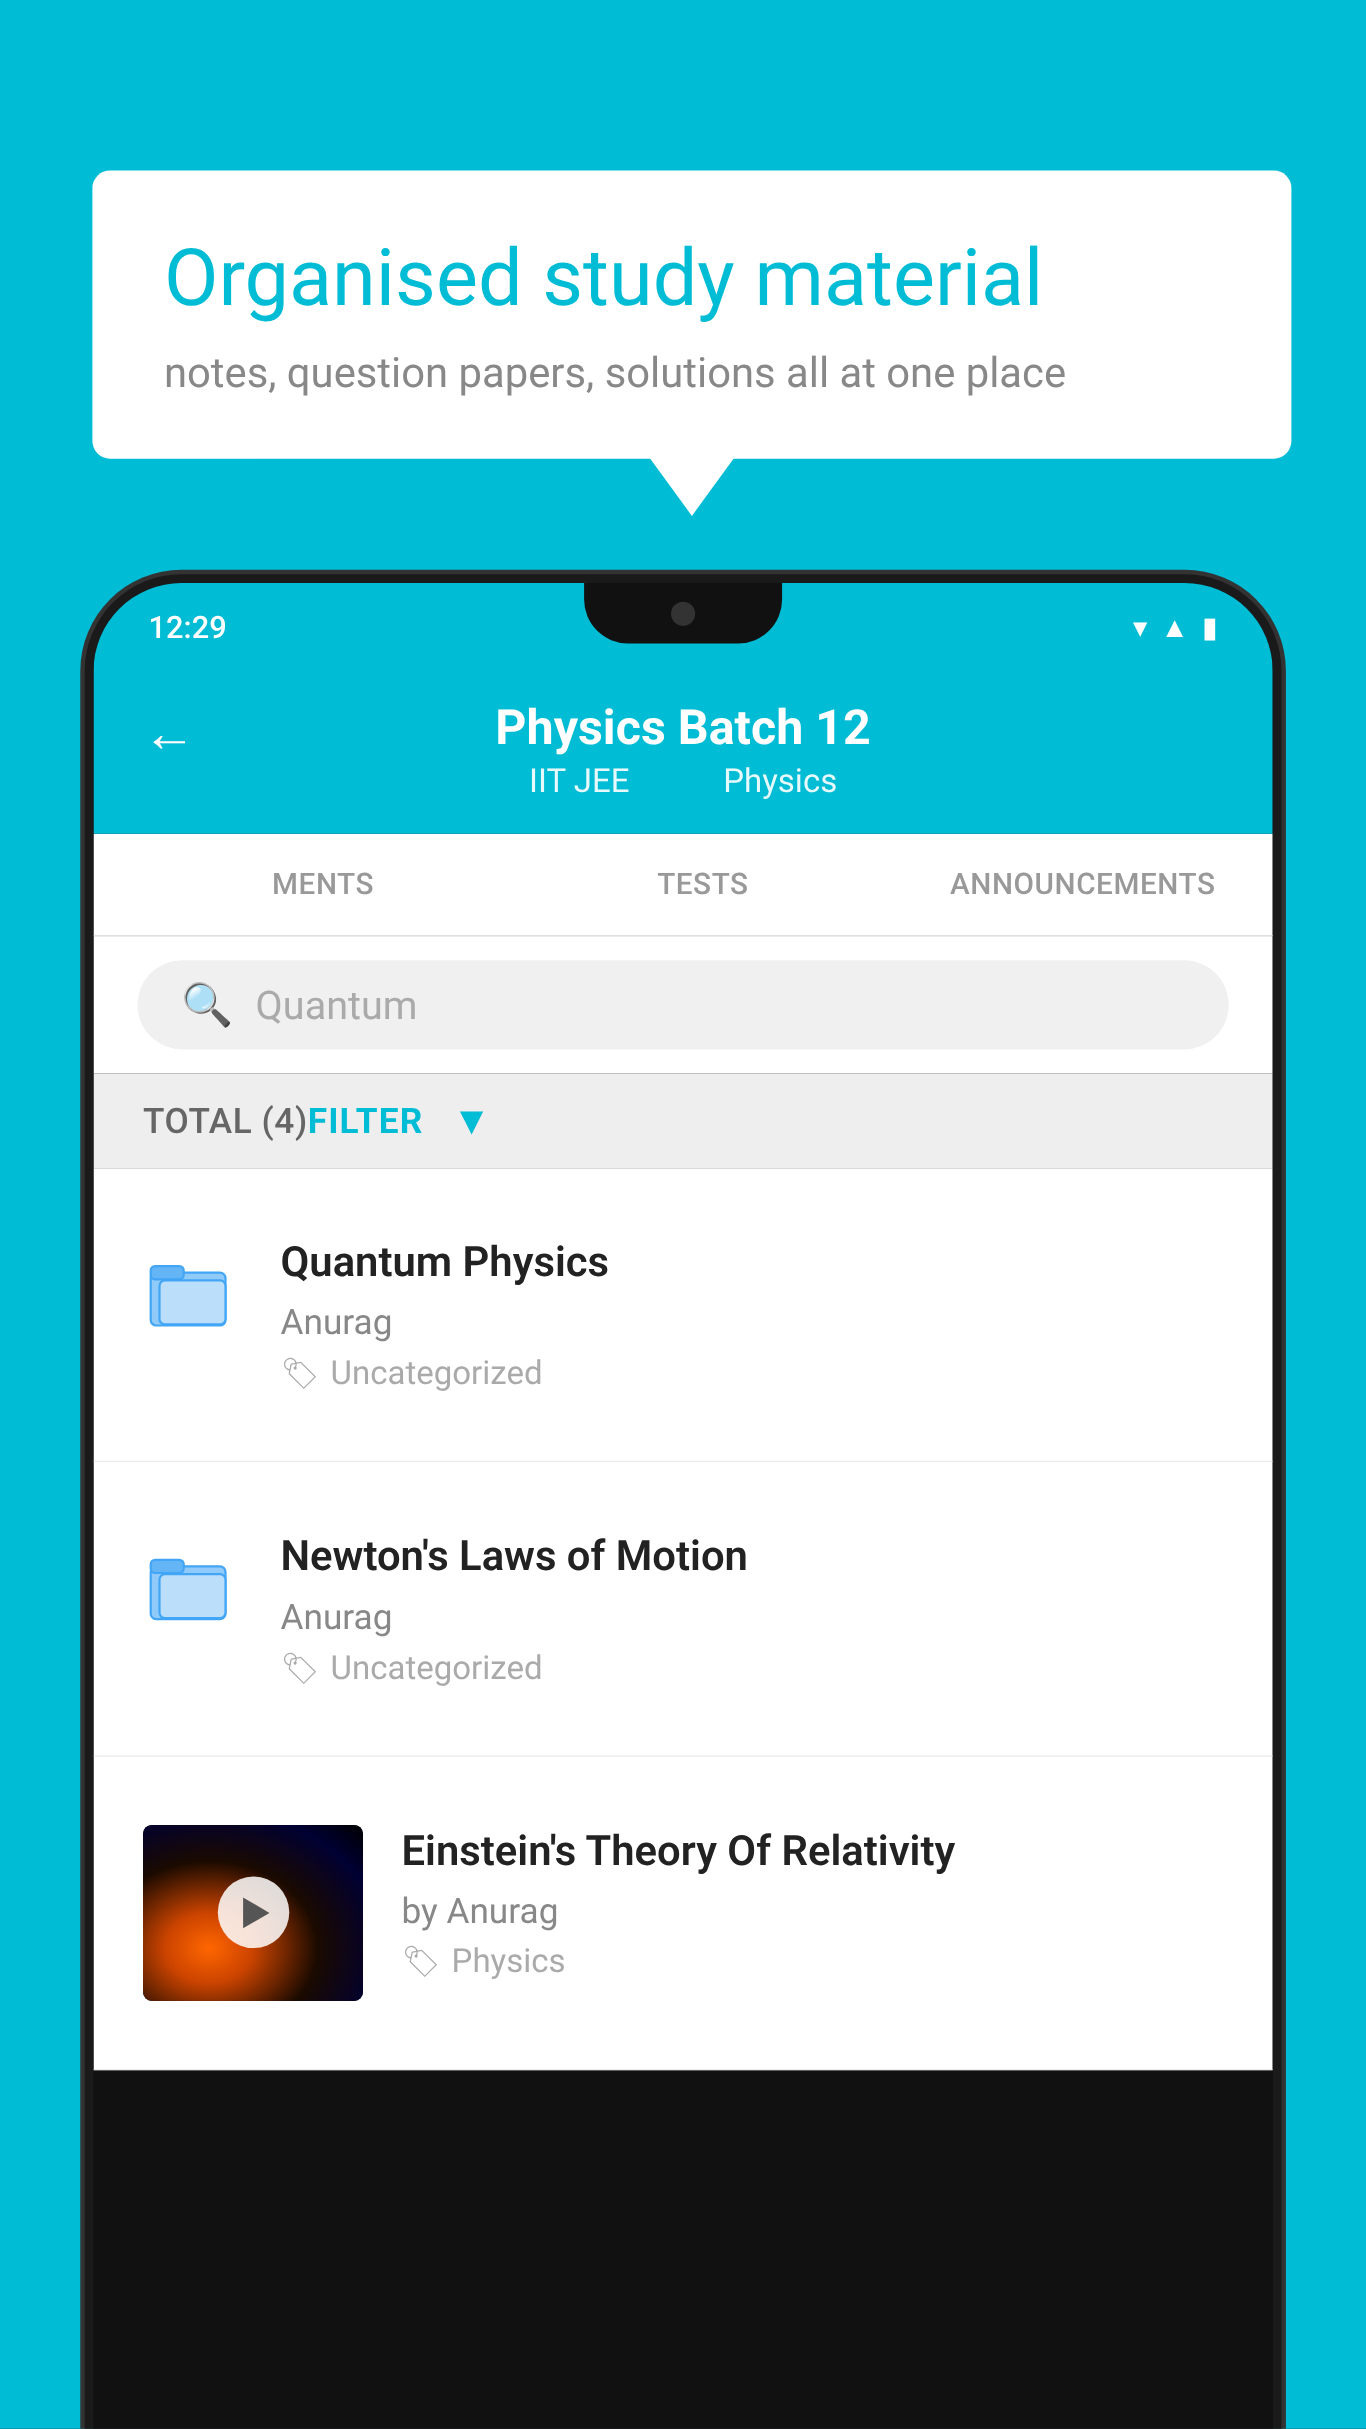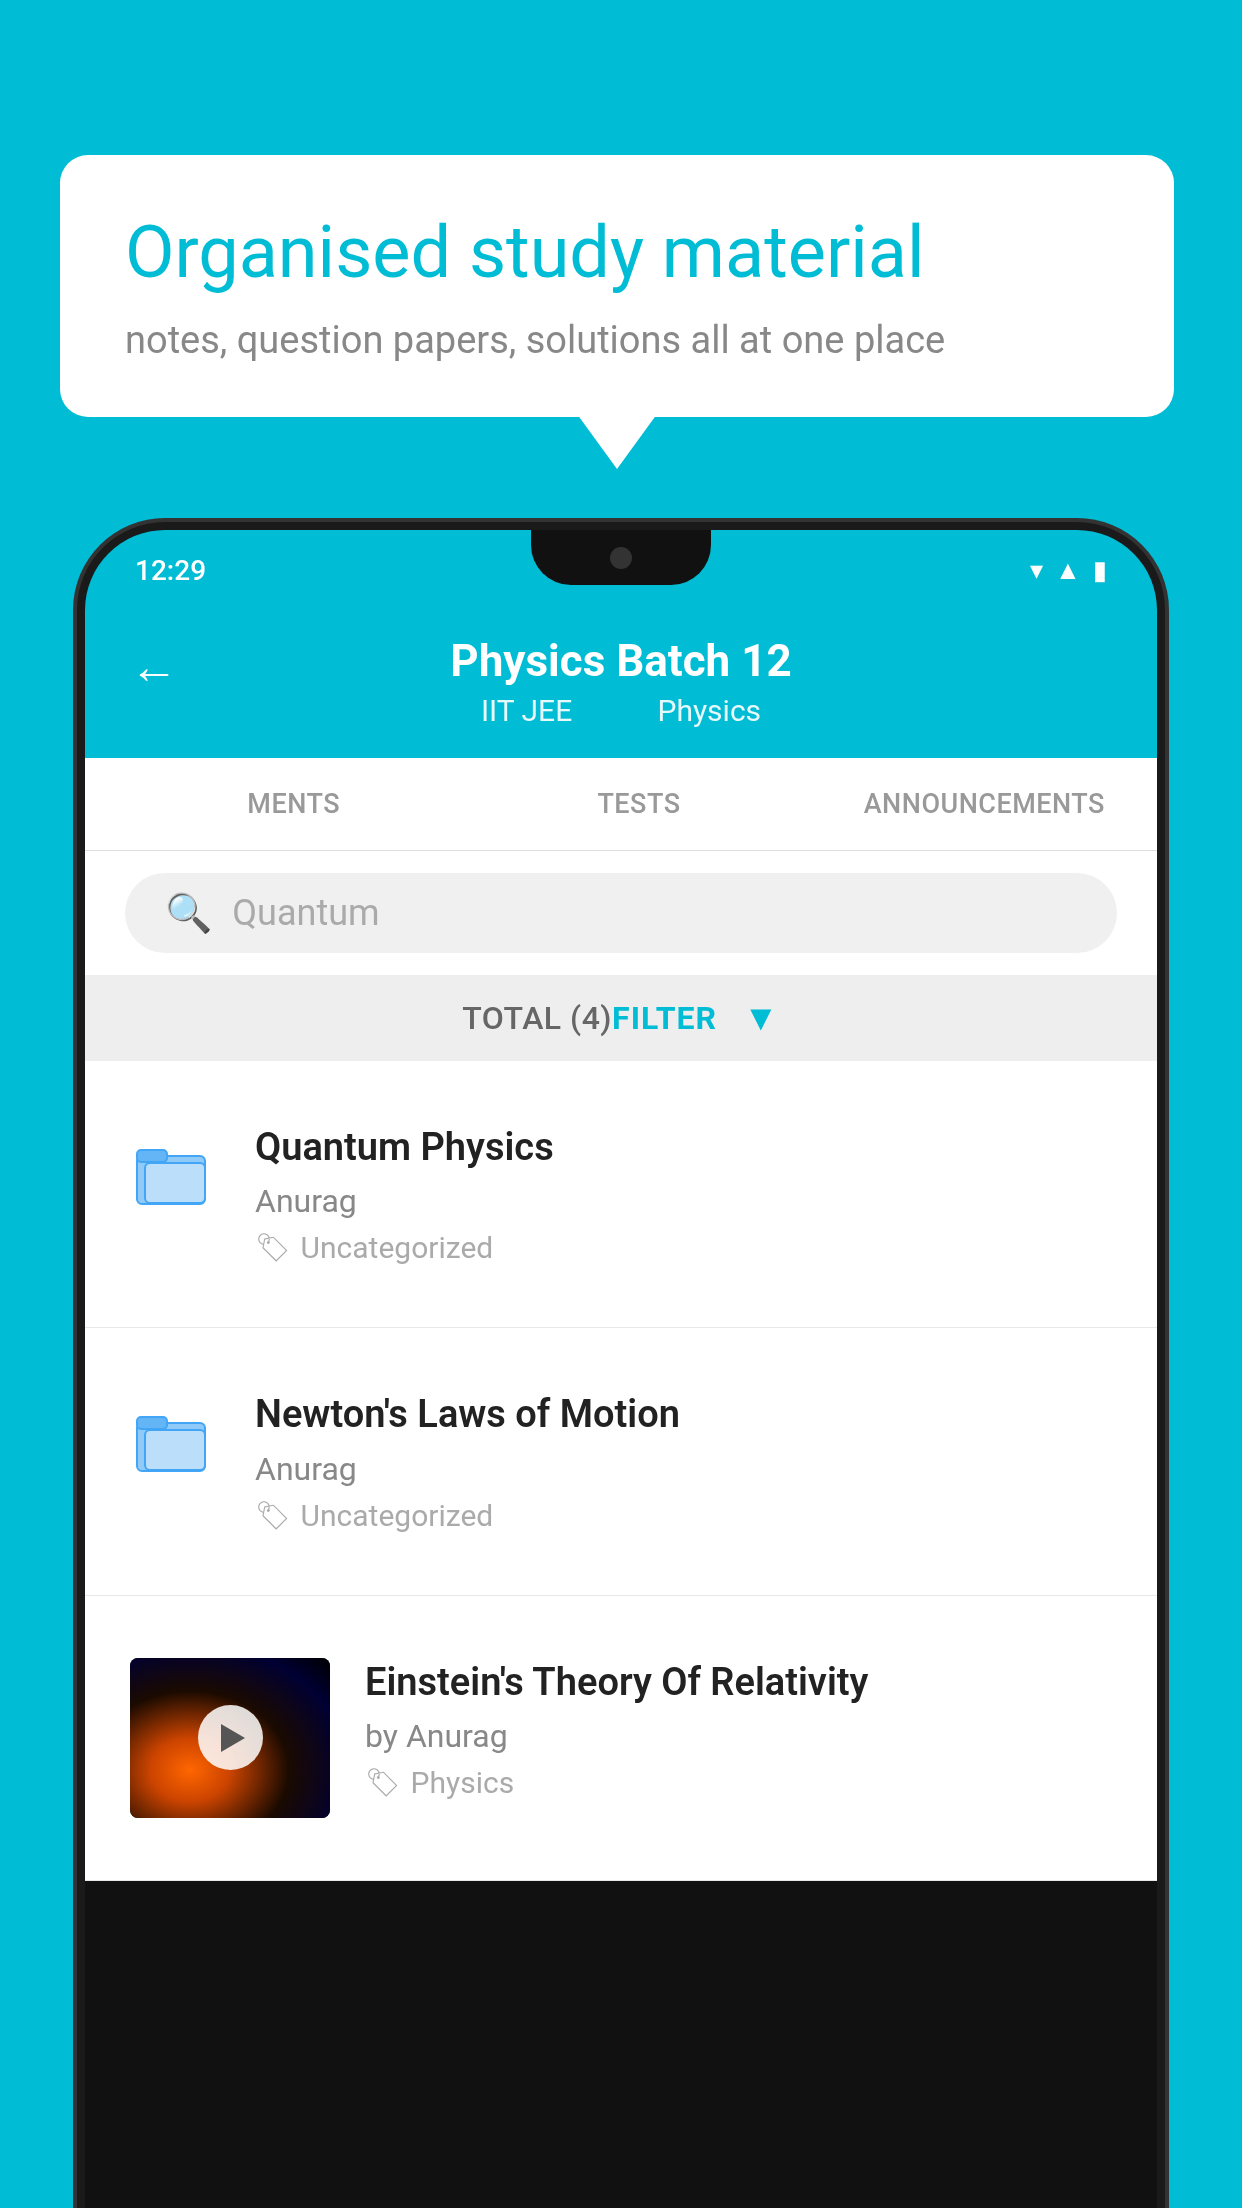--- a/index.html
+++ b/index.html
@@ -11,24 +11,24 @@
       background-color: #00BCD4;
       font-family: -apple-system, BlinkMacSystemFont, 'Segoe UI', Roboto, sans-serif;
       overflow: hidden;
       position: relative;
     }
 
     
     .speech-bubble {
       position: absolute;
       top: 155px;
-      left: 60px;
+      left: 84px;
       right: 68px;
       background: white;
-      border-radius: 28px;
+      border-radius: 16px;
       padding: 55px 65px;
       z-index: 10;
     }
     .speech-bubble::after {
       content: '';
       position: absolute;
       bottom: -52px;
       left: 50%;
       transform: translateX(-50%);
       width: 0;
@@ -178,21 +178,21 @@
     .search-text {
       color: #aaa;
       font-size: 36px;
     }
 
     
     .filter-bar {
       background: #eeeeee;
       display: flex;
       align-items: center;
-      justify-content: center;
+      justify-content: flex-start;
       padding: 22px 45px;
     }
     .total-text {
       font-size: 32px;
       color: #666;
       font-weight: 500;
       letter-spacing: 0.5px;
     }
     .filter-btn {
       display: flex;

